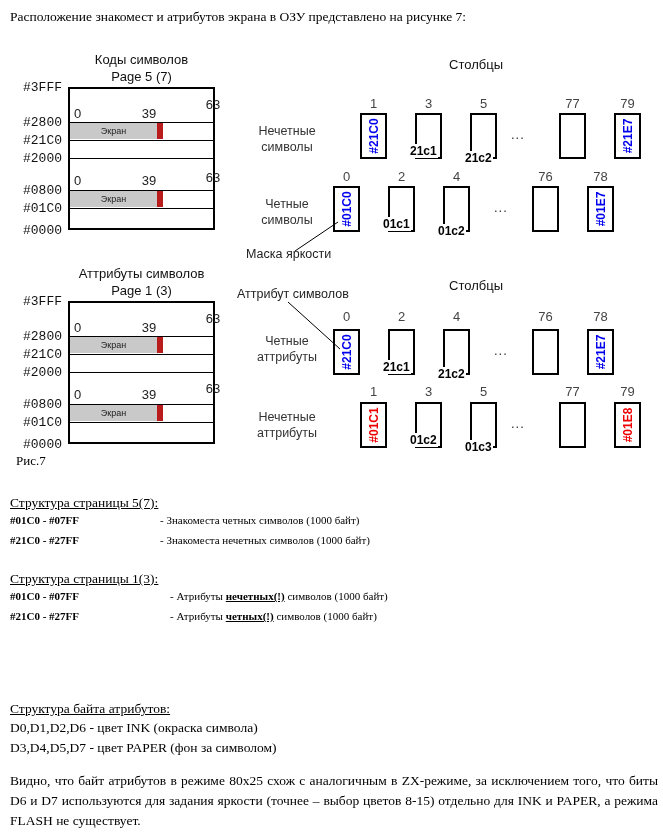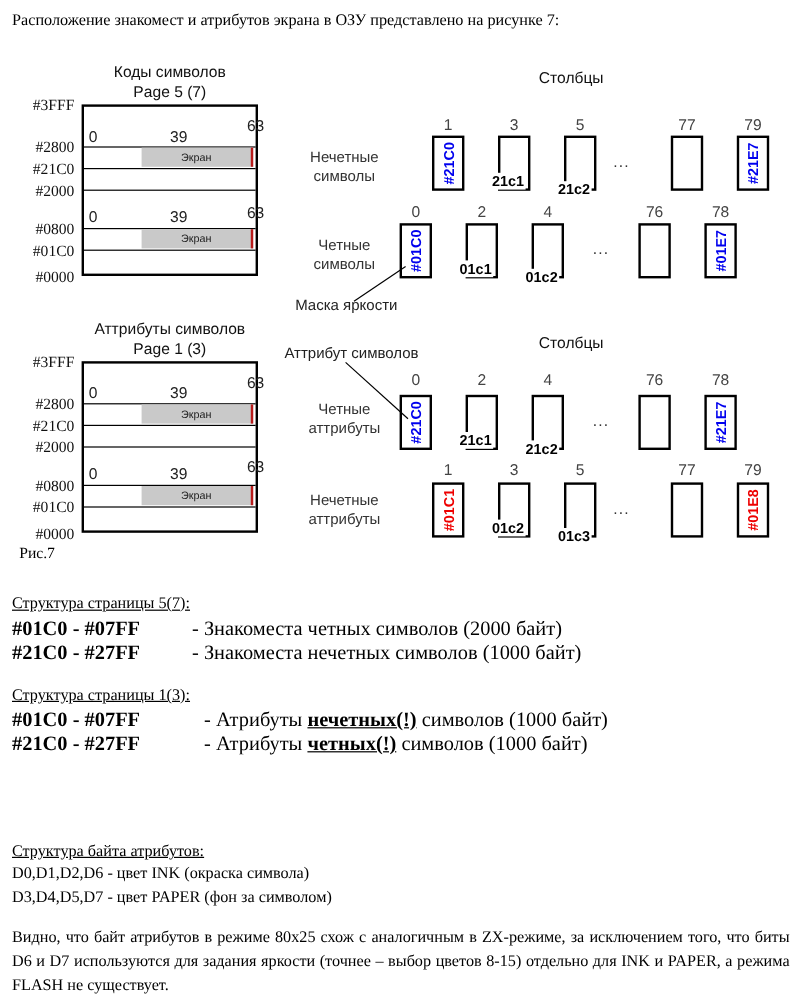--- a/index.html
+++ b/index.html
@@ -16,49 +16,49 @@
   .t63 { position:absolute; width:30px; text-align:center; font-size:13px; color:#222;
          font-family:"Liberation Sans", sans-serif; }
   .figlabel { position:absolute; font-size:12.5px; color:#222;
               font-family:"Liberation Sans", sans-serif; white-space:nowrap; }
   .rowlabel { position:absolute; width:78px; text-align:center; font-size:12.5px; color:#333;
               line-height:16px; font-family:"Liberation Sans", sans-serif; }
 
   
   .mem-box { position:absolute; left:0; top:0; width:147px; height:143px; border:2px solid #000; background:#fff; }
   .mem-addr { position:absolute; left:-64px; width:58px; text-align:right; font-size:13px; color:#111;
-              font-family:Liberation Serif, serif; }
+              font-family:Liberation Mono, monospace; }
   .hline { position:absolute; left:0; right:0; height:1px; background:#000; }
   .mem-zero { position:absolute; left:4px; font-size:13px; color:#222; font-family:"Liberation Sans", sans-serif; }
   .mem-39 { position:absolute; left:62px; width:34px; text-align:center; font-size:13px; color:#222;
             font-family:"Liberation Sans", sans-serif; }
   .mem-bar { position:absolute; left:0; width:93px; height:16px; background:#C9C9C9;
-             border-right:2px solid #b91c1c; display:flex; align-items:center; justify-content:center;
-             font-size:9px; color:#222; font-family:"Liberation Sans", sans-serif;margin-left:48px; }
+             border-right:6px solid #b91c1c; display:flex; align-items:center; justify-content:center;
+             font-size:9px; color:#222; font-family:"Liberation Sans", sans-serif; }
 
   
   .colnum { position:absolute; width:47px; text-align:center; font-size:13px; color:#444;
             font-family:"Liberation Sans", sans-serif; }
   .colbox { position:absolute; width:27px; height:46px; border:2px solid #000; background:#fff; }
   .vtext { position:absolute; left:50%; top:50%; transform:translate(-50%,-50%) rotate(-90deg);
            font-weight:bold; font-size:12px; white-space:nowrap; font-family:"Liberation Sans", sans-serif; }
   .blue { color:#0000EE; }
   .red  { color:#EE0000; }
   .sublabel { position:absolute; font-weight:bold; font-size:12px; color:#000; background:#fff;
               padding:0 1px; font-family:"Liberation Sans", sans-serif; }
   .dots { position:absolute; font-size:13px; color:#333; letter-spacing:1px;
           font-family:"Liberation Sans", sans-serif; }
 
   
   .bodyline { position:absolute; font-size:13.5px; white-space:nowrap; }
   .para { position:absolute; font-size:13.5px; text-align:justify; line-height:20px; }
   .heading-u { text-decoration:underline; }
   .b { font-weight:normal; }
   .bu { font-weight:bold; text-decoration:underline; }
-  .addr-row { position:absolute; font-size:17px; white-space:nowrap; }
+  .addr-row { position:absolute; font-size:11px; white-space:nowrap; }
   .addr-row .range { font-weight:bold; }
   .addr-row .desc { position:absolute; top:0; white-space:nowrap; }
   .caption { position:absolute; font-size:13px; }
   svg.overlay { position:absolute; left:0; top:0; pointer-events:none; }
 </style>
 </head>
 <body>
 
 <div id="page">
 
@@ -238,21 +238,21 @@
 
   <div class="caption" style="left:16px;top:453px">
     <span class="b">Рис.</span><span>7</span>
   </div>
 
   <div class="bodyline" style="left:10px;top:495px">
     <span class="heading-u">Структура страницы 5(7):</span>
   </div>
   <div class="addr-row" style="left:10px;top:514px">
     <span class="range">#01C0 - #07FF</span>
-    <span class="desc" style="left:150px">- Знакоместа четных символов (2000 байт)</span>
+    <span class="desc" style="left:150px">- Знакоместа четных символов (1000 байт)</span>
   </div>
   <div class="addr-row" style="left:10px;top:534px">
     <span class="range">#21C0 - #27FF</span>
     <span class="desc" style="left:150px">- Знакоместа нечетных символов (1000 байт)</span>
   </div>
 
   <div class="bodyline" style="left:10px;top:571px">
     <span class="heading-u">Структура страницы 1(3):</span>
   </div>
   <div class="addr-row" style="left:10px;top:590px">

